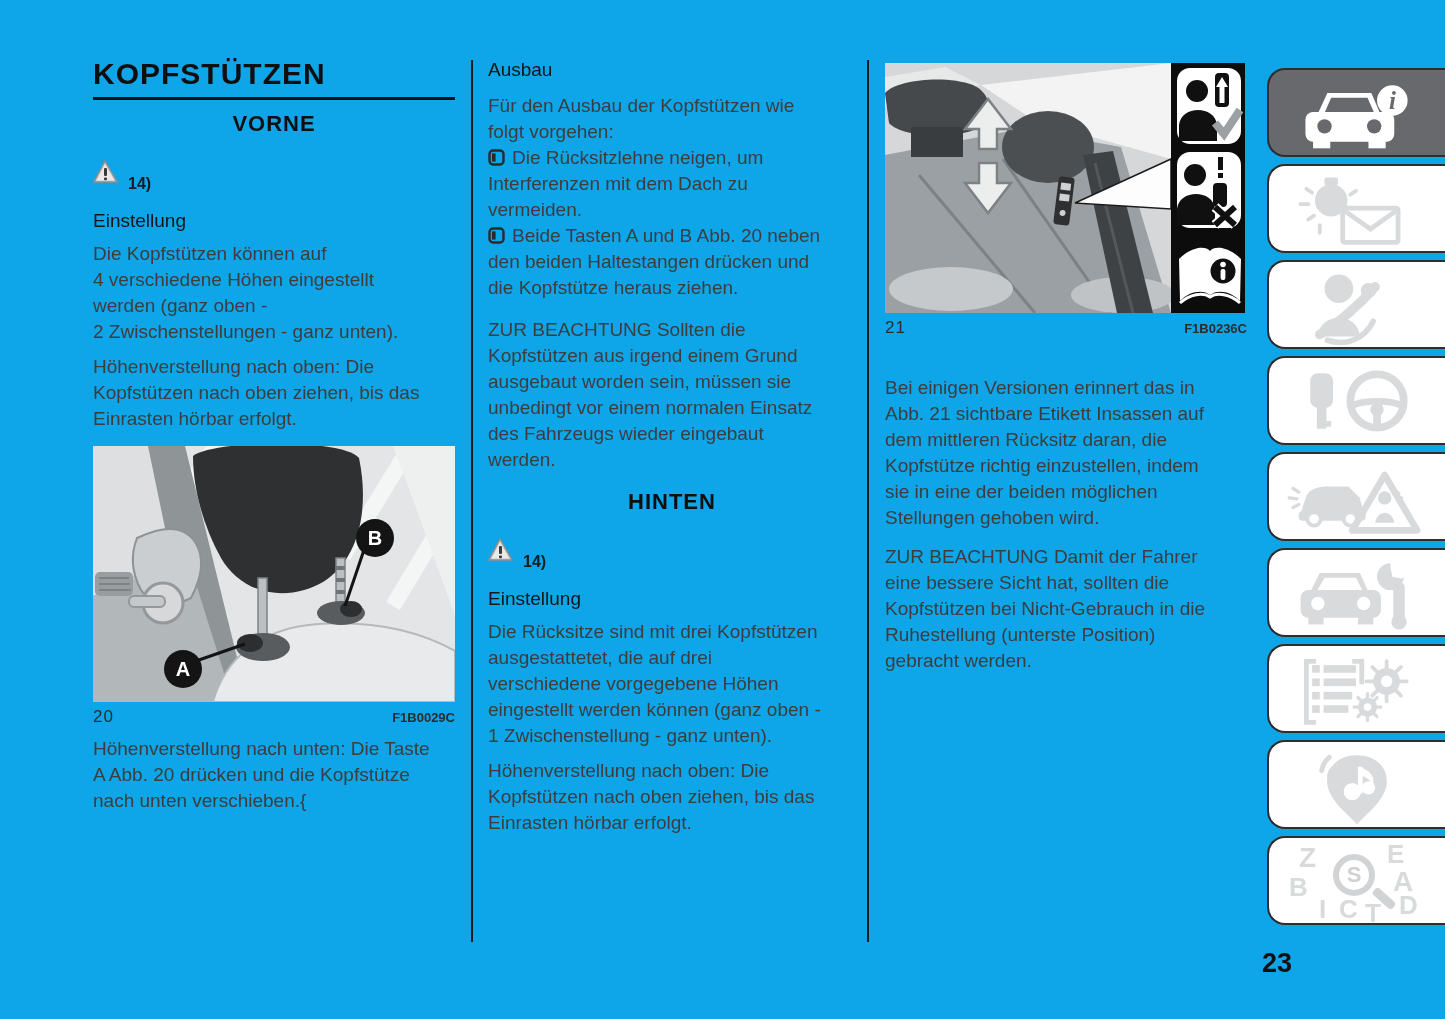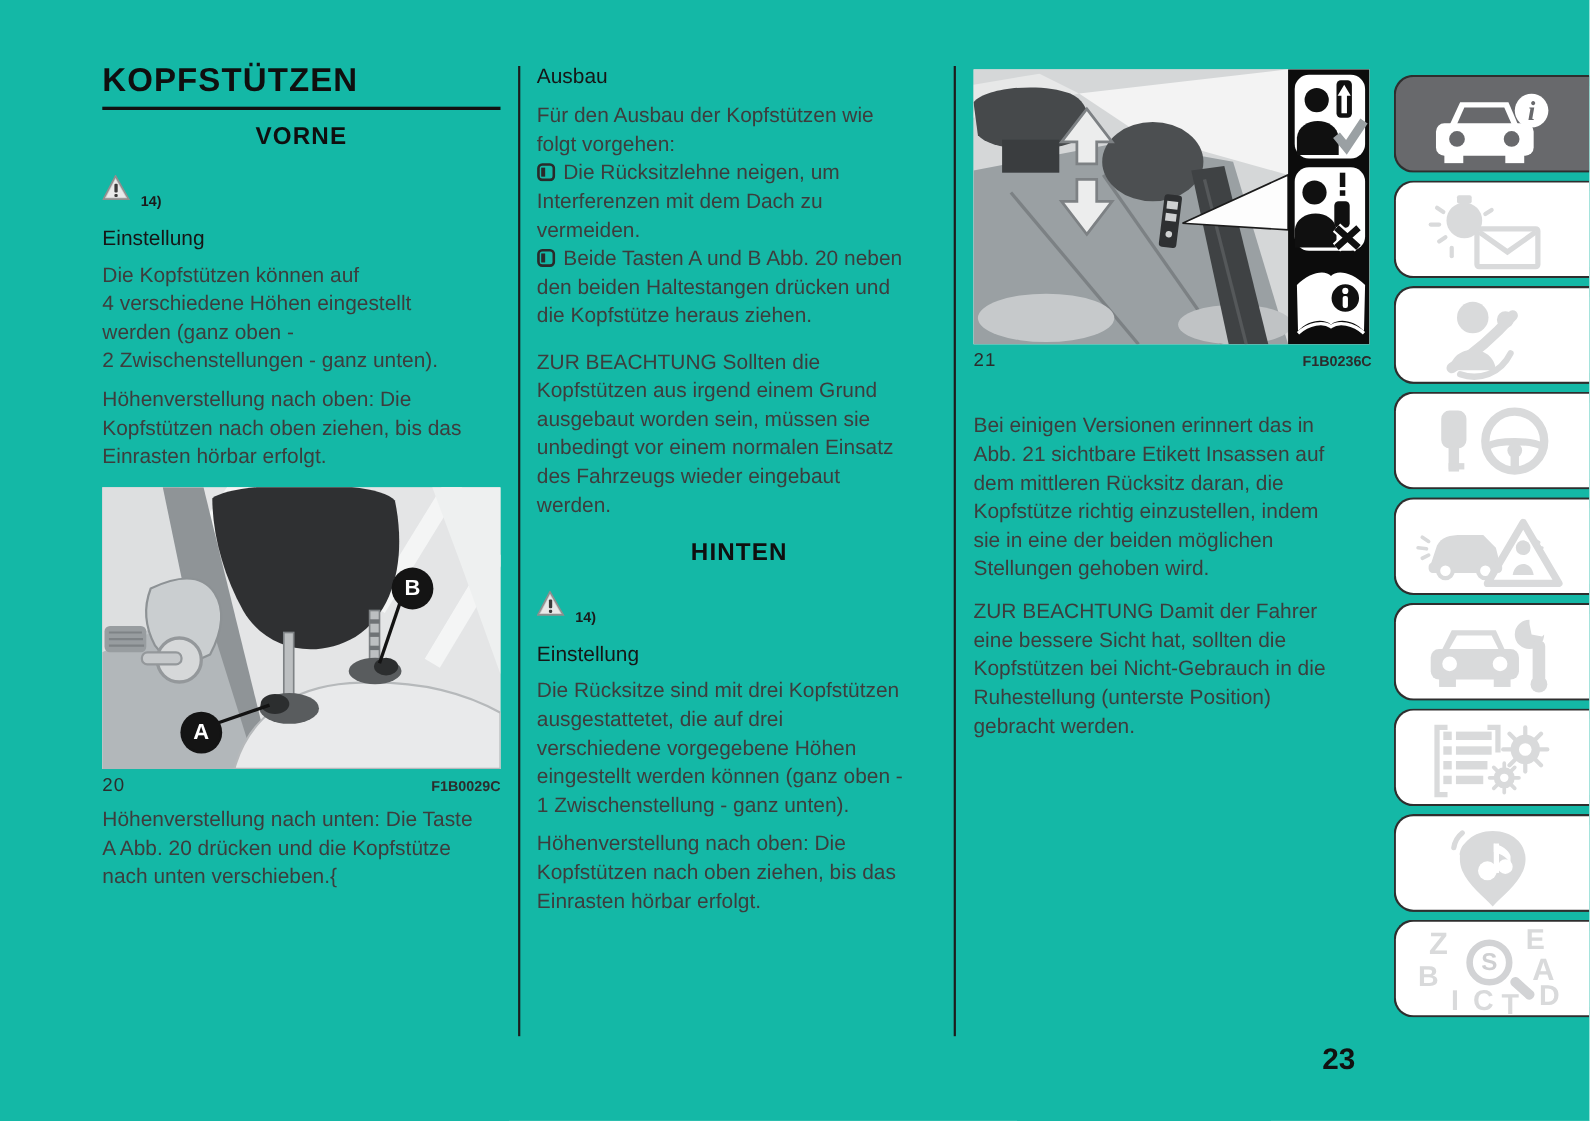--- a/index.html
+++ b/index.html
@@ -1,35 +1,35 @@
 <!DOCTYPE html>
 <html lang="de"><head>
 <meta charset="utf-8">
 <style>
   * { margin:0; padding:0; box-sizing:border-box; }
   html,body { background:#ffffff; }
   .page {
-    position:relative; width:1445px; height:1019px; background:#14b8a6;
+    position:relative; width:1445px; height:1019px; background:#0ea5e9;
     font-family:"Liberation Sans","DejaVu Sans",sans-serif; color:#3d3d3d; overflow:hidden;
   }
   .col { position:absolute; top:57px; }
   .col-left  { left:93px;  width:362px; }
   .col-mid   { left:488px; width:368px; }
   .col-right { left:885px; width:362px; }
   .vrule { position:absolute; top:60px; height:882px; width:2px; background:#1c1c1c; }
 
   .title { font-size:30px; font-weight:bold; letter-spacing:1px; color:#0f0f0f; line-height:1.1; }
   .title-rule { height:3px; background:#111; margin-top:7px; }
   .section-h { font-size:22px; font-weight:bold; letter-spacing:1px; color:#0f0f0f; margin-top:11px;text-align:center; }
   .sub-h { font-size:19px; font-weight:normal; color:#161616; margin-top:17px; }
   .body { font-size:19px; line-height:26px; white-space:pre-line; margin-top:9px; }
   .body .bullet-text { white-space:pre-line; }
   .tight { margin-top:12px; }
   .warnrow { margin-top:14px; display:flex; align-items:center; gap:9px; }
-  .warnref { font-size:13px; font-weight:bold; color:#1a1a1a;margin-top:24px; }
+  .warnref { font-size:16px; font-weight:bold; color:#1a1a1a;margin-top:24px; }
 
   .figure { position:relative; margin-top:14px; background:#e2e3e4; }
   .fig20 { width:362px; height:256px; }
   .fig21 { width:360px; height:250px; margin-top:6px; }
   .figure svg { display:block; width:100%; height:100%; }
   .caption-row { display:flex; justify-content:space-between; align-items:baseline; margin-top:5px;gap:12px; }
   .fig-num { font-size:17px; color:#2c2c2c; letter-spacing:1px; }
   .fig-code { font-size:13px; font-weight:bold; color:#2c2c2c; }
   .fig-label {
     position:absolute; width:34px; height:34px; border-radius:50%; background:#141414;
@@ -51,21 +51,21 @@
   .index-icon { position:relative; width:100%; height:100%; color:#d9dadb; font-weight:bold; }
   .index-icon span { position:absolute; line-height:1; }
   .ltr0{left:30px;top:6px;font-size:28px;}  .ltr1{left:118px;top:3px;font-size:26px;}
   .ltr2{left:20px;top:36px;font-size:26px;} .ltr3{left:124px;top:30px;font-size:28px;}
   .ltr4{left:50px;top:58px;font-size:26px;} .ltr5{left:70px;top:58px;font-size:26px;}
   .ltr6{left:96px;top:62px;font-size:26px;} .ltr7{left:130px;top:54px;font-size:26px;}
   .mag-circle { position:absolute; left:64px; top:16px; width:42px; height:42px; border:6px solid #d2d3d5; border-radius:50%; background:rgba(255,255,255,0.55); display:flex; align-items:center; justify-content:center; }
   .mag-circle span { position:static; font-size:22px; color:#cfd0d2; }
   .mag-handle { position:absolute; left:102px; top:56px; width:26px; height:9px; background:#d2d3d5; border-radius:4px; transform:rotate(42deg); }
 
-  .pageno { position:absolute; left:1202px; top:948px; width:70px; font-size:27px; font-weight:bold; color:#111; }
+  .pageno { position:absolute; left:1262px; top:948px; width:70px; font-size:27px; font-weight:bold; color:#111; }
 </style>
 </head>
 <body>
 
 <div class="page">
 
   <div class="col col-left">
     <h1 class="title">KOPFSTÜTZEN</h1>
     <div class="title-rule"></div>
     <h2 class="section-h">VORNE</h2>

